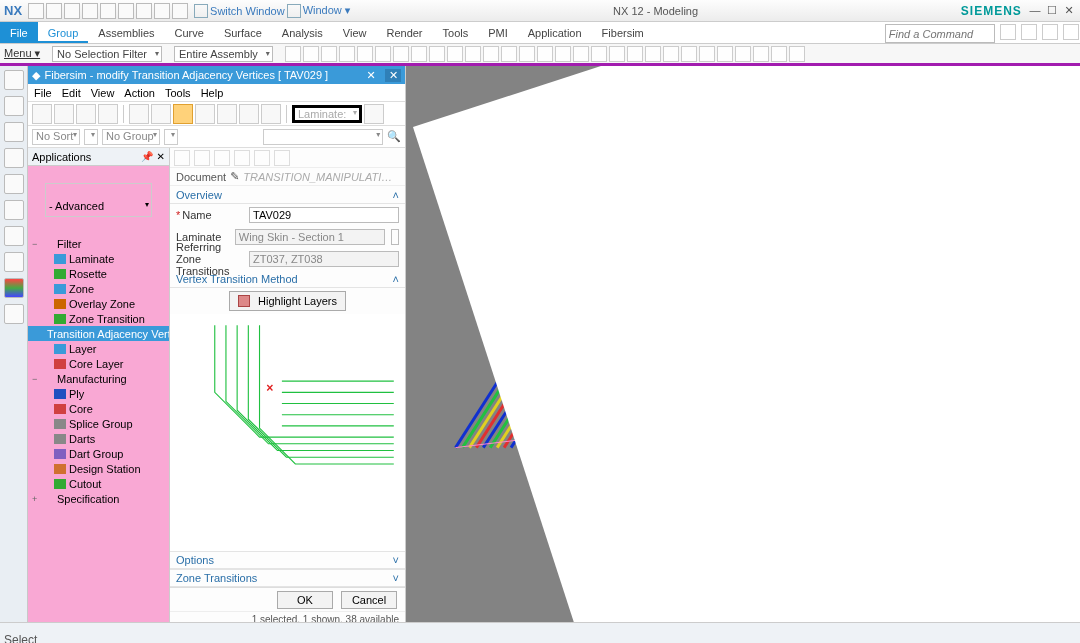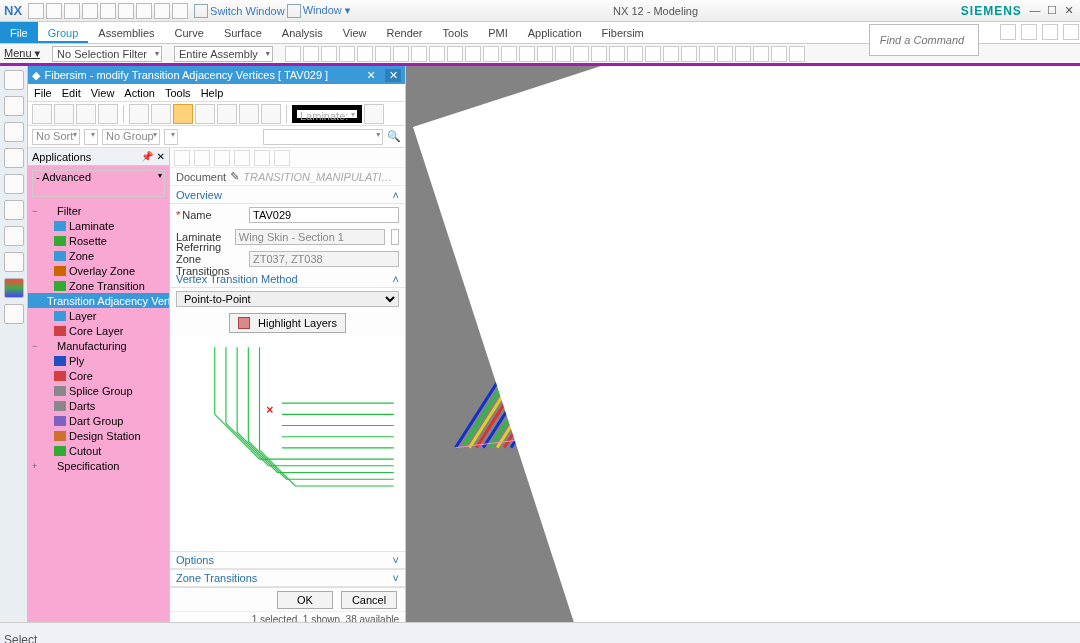--- a/index.html
+++ b/index.html
@@ -15,21 +15,21 @@
 .titlebar .winbtns span { display: inline-block; width: 14px; text-align: center; color: #555; }
 .switch-window { display: flex; align-items: center; gap: 2px; margin-left: 6px; color: #3a7abd; }
 .switch-window .tb-icon { width: 14px; height: 14px; border: 1px solid #8ab; }
 
 
 .ribbon-tabs { height: 22px; background: #fff; display: flex; align-items: stretch; border-bottom: 1px solid #ccc; }
 .ribbon-tabs .tab { padding: 0 10px; line-height: 22px; color: #444; cursor: pointer; }
 .ribbon-tabs .tab.file { background: #1e90d6; color: #fff; }
 .ribbon-tabs .tab.active { border-bottom: 2px solid #1e90d6; color: #1e90d6; }
 .ribbon-tabs .spacer { flex: 1; }
-.ribbon-tabs .find { width: 110px; height: 32px; margin: 2px 20px; border: 1px solid #bbb; padding: 0 10px; color: #aaa; font-style: italic; }
+.ribbon-tabs .find { width: 110px; height: 19px; margin: 2px 4px; border: 1px solid #bbb; padding: 0 3px; color: #aaa; font-style: italic; }
 .ribbon-tabs .help-icons span { display: inline-block; width: 16px; height: 16px; border: 1px solid #ccc; margin: 2px 1px; }
 
 
 .ribbon-bar { height: 22px; background: #f7f7f7; display: flex; align-items: center; padding: 0 4px; gap: 12px; border-bottom: 3px solid #a21caf; overflow: hidden; }
 .ribbon-bar .dd { border: 1px solid #bbb; background: #fff; padding: 0 14px 0 4px; height: 16px; line-height: 14px; color: #444; position: relative; }
 .ribbon-bar .dd::after { content: "▾"; position: absolute; right: 2px; font-size: 8px; color: #666; }
 .ribbon-bar .menu-label { text-decoration: underline; color: #333; }
 .ribbon-bar .icons { display: flex; gap: 2px; }
 .ribbon-bar .icons span { width: 16px; height: 16px; border: 1px solid #ccc; background: #fefefe; }
 
@@ -44,33 +44,33 @@
 .fibersim-title .title-text { flex: 1; white-space: nowrap; overflow: hidden; text-overflow: ellipsis; }
 .fibersim-title .xbtn { width: 16px; text-align: center; cursor: pointer; }
 .fibersim-title .extra-x { background: #2f80b8; padding: 0 4px; margin-left: 2px; }
 
 .fibersim-menu { height: 18px; display: flex; align-items: center; gap: 10px; padding: 0 6px; border-bottom: 1px solid #ddd; }
 .fibersim-menu span { cursor: pointer; }
 .fibersim-toolbar { height: 24px; display: flex; align-items: center; gap: 2px; padding: 0 4px; border-bottom: 1px solid #ddd; overflow: hidden; }
 .fibersim-toolbar .tbtn { width: 20px; height: 20px; border: 1px solid #ccc; background: #f8f8f8; }
 .fibersim-toolbar .tbtn.active { background: #ffd27a; border-color: #e0a030; }
 .fibersim-toolbar .sep { width: 1px; height: 18px; background: #ccc; margin: 0 3px; }
-.fibersim-toolbar .laminate-dd { flex: 0 0 70px; border: 5px solid #000000; height: 18px; color: #aaa; padding: 0 3px; position: relative; }
+.fibersim-toolbar .laminate-dd { flex: 0 0 70px; border: 3px solid #000000; height: 18px; color: #aaa; padding: 0 3px; position: relative; }
 .fibersim-toolbar .laminate-dd::after { content: "▾"; position: absolute; right: 2px; font-size: 8px; }
 
 .sortrow { height: 22px; display: flex; align-items: center; gap: 4px; padding: 0 4px; border-bottom: 1px solid #ddd; }
 .sortrow .sdd { border: 1px solid #ccc; height: 16px; padding: 0 4px 0 3px; color: #888; position: relative; }
 .sortrow .sdd::after { content: "▾"; position: absolute; right: 2px; font-size: 8px; }
 
 
 .fibersim-body { flex: 1; display: flex; min-height: 0; }
 .app-tree-pane { width: 142px; border-right: 1px solid #ccc; display: flex; flex-direction: column; background: #f9a8d4; }
 .app-header { height: 18px; background: #eef2f6; border-bottom: 1px solid #ccc; display: flex; align-items: center; padding: 0 4px; }
 .app-header .pin { margin-left: auto; font-size: 10px; }
-.app-dd { margin: 4px; border: 1px solid #ccc; height: 27px; padding: 0 3px; position: relative; }
+.app-dd { margin: 17px; border: 1px solid #ccc; height: 16px; padding: 16px 3px; position: relative; }
 .app-dd::after { content: "▾"; position: absolute; right: 2px; font-size: 8px; }
 .tree { flex: 1; overflow: auto; padding: 2px 0; }
 .tree .node { display: flex; align-items: center; height: 15px; padding-left: 4px; white-space: nowrap; cursor: pointer; }
 .tree .node .tw { width: 10px; font-size: 9px; color: #666; }
 .tree .node .ic { width: 12px; height: 10px; margin-right: 3px; }
 .tree .node.selected { background: #3a9ad9; color: #fff; }
 .tree .d1 { padding-left: 16px; }
 
 
 .prop-pane { flex: 1; display: flex; flex-direction: column; background: #fdfdfd; min-width: 0; }
@@ -385,23 +385,20 @@
           <input readonly="" value="Wing Skin - Section 1" style="">
           <span class="pick"></span>
         </div>
         <div class="row">
           <label>Referring Zone Transitions</label>
           <input readonly="" value="ZT037, ZT038" style="">
         </div>
         <div class="section-h">
           <span>Vertex Transition Method</span>
           <span class="chev">˄</span>
-        </div>
-        <div class="row">
-          <select><option>Point-to-Point</option></select>
         </div>
         <div class="btn-row">
           <button>
             <span class="hl-ic"></span>
             <span>Highlight Layers</span>
           </button>
         </div>
         <div class="preview">
           <svg viewBox="0 0 210 200">
             <g stroke="#20c040" stroke-width="1" fill="none">

